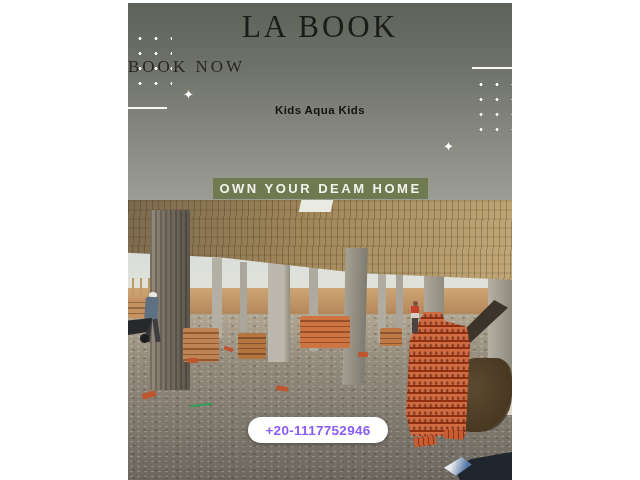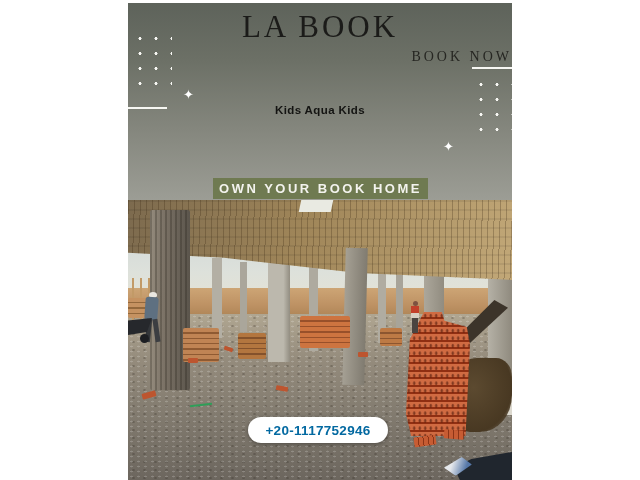--- a/index.html
+++ b/index.html
@@ -16,22 +16,22 @@
   .dots-right{left:343px;top:75px;width:41px;height:66px;}
   .hline{position:absolute;height:2px;background:#f7f7f3;}
   .hline-left{left:0;top:107px;width:39px;}
   .hline-right{left:344px;top:67px;width:40px;}
   .sparkle{position:absolute;color:#ffffff;font-size:13px;line-height:13px;font-family:"DejaVu Sans",sans-serif;}
   .sparkle-left{left:55px;top:88px;}
   .sparkle-right{left:315px;top:140px;}
   .title{position:absolute;left:0;top:9px;width:384px;text-align:center;
          font-family:"Liberation Serif","DejaVu Serif",serif;font-size:31px;line-height:35px;
          letter-spacing:3px;color:#1b1b19;font-weight:500;}
-  .subtitle{position:absolute;left:0;top:47px;width:384px;text-align:right;
-            font-family:"Liberation Serif","DejaVu Serif",serif;font-size:14px;line-height:20px;
+  .subtitle{position:absolute;left:0;top:57px;width:384px;text-align:left;
+            font-family:"Liberation Serif","DejaVu Serif",serif;font-size:17px;line-height:20px;
             letter-spacing:3px;color:#262622;font-weight:500;}
   .offer-label{position:absolute;left:0;top:104px;width:384px;text-align:center;
                font-size:11.5px;font-weight:bold;letter-spacing:.4px;color:#141412;}
   .offer-box{position:absolute;left:127px;top:124px;width:128px;height:40px;background:#dbdcd7;
              display:flex;align-items:center;justify-content:center;}
   .offer-box span{font-family:"Liberation Serif","DejaVu Serif",serif;font-size:33px;color:#1a1a18;letter-spacing:1px;}
   .cta{position:absolute;left:85px;top:178px;width:215px;height:21px;background:#6f7a51;
        display:flex;align-items:center;justify-content:center;
        font-size:13px;font-weight:bold;letter-spacing:2.5px;color:#f3f3ee;}
   
@@ -120,40 +120,40 @@
   .k-shirt{position:absolute;left:3px;top:5px;width:8px;height:7px;background:#c2402a;}
   .k-hip{position:absolute;left:3px;top:12px;width:8px;height:5px;background:#d8cfc2;}
   .k-legs{position:absolute;left:4px;top:17px;width:6px;height:15px;background:#4a4440;}
   .cart{position:absolute;left:326px;top:252px;width:58px;height:28px;background:#20262e;
         clip-path:polygon(0 55%,30% 25%,100% 0,100% 100%,10% 100%);}
   .tarp{position:absolute;left:316px;top:258px;width:28px;height:17px;transform:rotate(-12deg);
         background:linear-gradient(120deg,#e5e8ec 30%,#5577a8 75%);
         clip-path:polygon(0 40%,70% 0,100% 55%,35% 100%);}
   .pill{position:absolute;left:120px;top:217px;width:140px;height:26px;background:#ffffff;border-radius:13px;
         display:flex;align-items:center;justify-content:center;box-shadow:0 1px 4px rgba(0,0,0,.35);}
-  .pill span{font-size:13.5px;font-weight:bold;letter-spacing:.3px;color:#0369a1;}
+  .pill span{font-size:13.5px;font-weight:bold;letter-spacing:.3px;color:#8b5cf6;}
 </style>
 </head>
 <body>
 
 <div class="canvas">
   <div class="flyer">
 
     <div class="header">
       <div class="topstrip"></div>
       <div class="dots dots-left"></div>
       <div class="dots dots-right"></div>
       <div class="hline hline-left"></div>
       <div class="hline hline-right"></div>
       <span class="sparkle sparkle-left">✦</span>
       <span class="sparkle sparkle-right">✦</span>
       <div class="title">LA BOOK</div>
       <div class="subtitle">BOOK NOW</div>
       <div class="offer-label">Kids Aqua Kids</div>
-      <div class="cta">OWN YOUR BOOK HOME</div>
+      <div class="cta">OWN YOUR DEAM HOME</div>
     </div>
 
     <div class="photo">
       <div class="sky"></div>
       <div class="sand"></div>
       <div class="ground"></div>
 
       <div class="col bcol1"></div>
       <div class="col bcol2"></div>
       <div class="col bcol3"></div>

